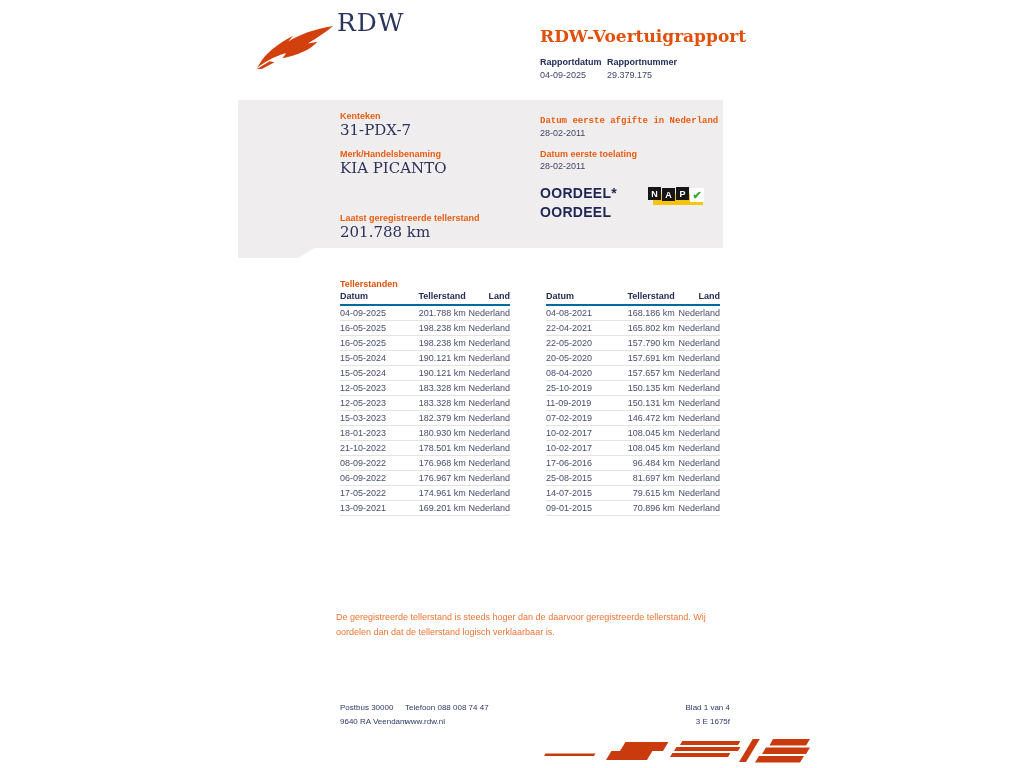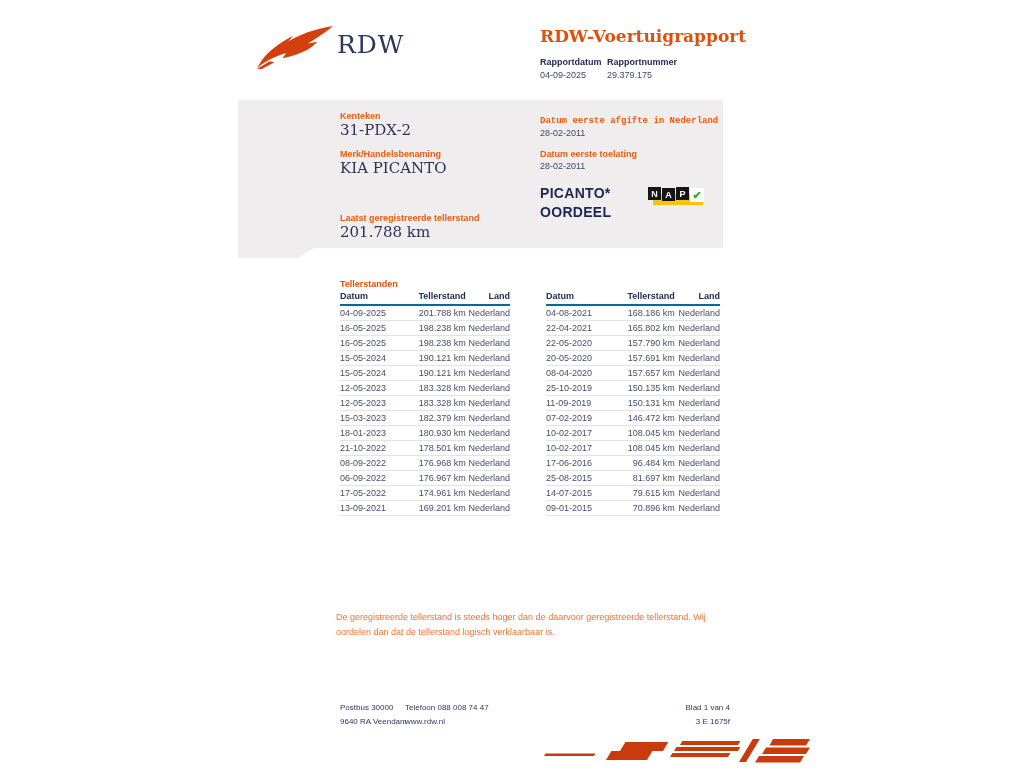--- a/index.html
+++ b/index.html
@@ -4,21 +4,21 @@
 <style>
   html,body{margin:0;padding:0;background:#ffffff;}
   .page{
     position:relative;width:1024px;height:768px;background:#ffffff;overflow:hidden;
     font-family:"Liberation Sans",sans-serif;color:#232c58;
   }
   .abs{position:absolute;}
 
   
   .logo-bird{left:256px;top:25px;width:78px;height:45px;}
-  .logo-text{left:337px;top:30px;font-family:"DejaVu Serif",serif;font-size:25px;
+  .logo-text{left:337px;top:8px;font-family:"DejaVu Serif",serif;font-size:25px;
     letter-spacing:1px;color:#2b3560;}
   .doc-title{left:540px;top:26px;font-family:"DejaVu Serif",serif;font-weight:bold;
     font-size:17px;color:#e0500a;}
   .meta-label{font-size:9px;font-weight:bold;color:#232c58;}
   .meta-value{font-size:9px;color:#3f4568;margin-top:3px;}
   .meta-col-1{left:540px;top:57px;}
   .meta-col-2{left:607px;top:57px;}
 
   
   .panel{
@@ -84,36 +84,36 @@
     <div class="meta-label">Rapportdatum</div>
     <div class="meta-value">04-09-2025</div>
   </div>
   <div class="abs meta-col-2">
     <div class="meta-label">Rapportnummer</div>
     <div class="meta-value">29.379.175</div>
   </div>
 
   <div class="abs panel">
     <div class="p-label" style="left:102px;top:11px;">Kenteken</div>
-    <div class="p-value-serif" style="left:102px;top:21px;">31-PDX-2</div>
+    <div class="p-value-serif" style="left:102px;top:21px;">31-PDX-7</div>
 
     <div class="p-label" style="left:102px;top:49px;">Merk/Handelsbenaming</div>
     <div class="p-value-serif" style="left:102px;top:59px;">KIA PICANTO</div>
 
     <div class="p-label" style="left:102px;top:113px;">Laatst geregistreerde tellerstand</div>
     <div class="p-value-serif" style="left:102px;top:123px;">201.788 km</div>
 
     <div class="p-label" style="left:302px;top:16px;font-family:Liberation Mono, monospace;">Datum eerste afgifte in Nederland</div>
     <div class="p-value-sans" style="left:302px;top:28px;">28-02-2011</div>
 
     <div class="p-label" style="left:302px;top:49px;">Datum eerste toelating</div>
     <div class="p-value-sans" style="left:302px;top:61px;">28-02-2011</div>
 
     <div class="verdict">
-      <div>PICANTO*</div>
+      <div>OORDEEL*</div>
       <div>OORDEEL</div>
     </div>
 
     <div class="nap">
       <div class="nap-yellow"></div>
       <div class="nap-sq n">N</div>
       <div class="nap-sq a">A</div>
       <div class="nap-sq p">P</div>
       <div class="nap-check">✔</div>
     </div>

